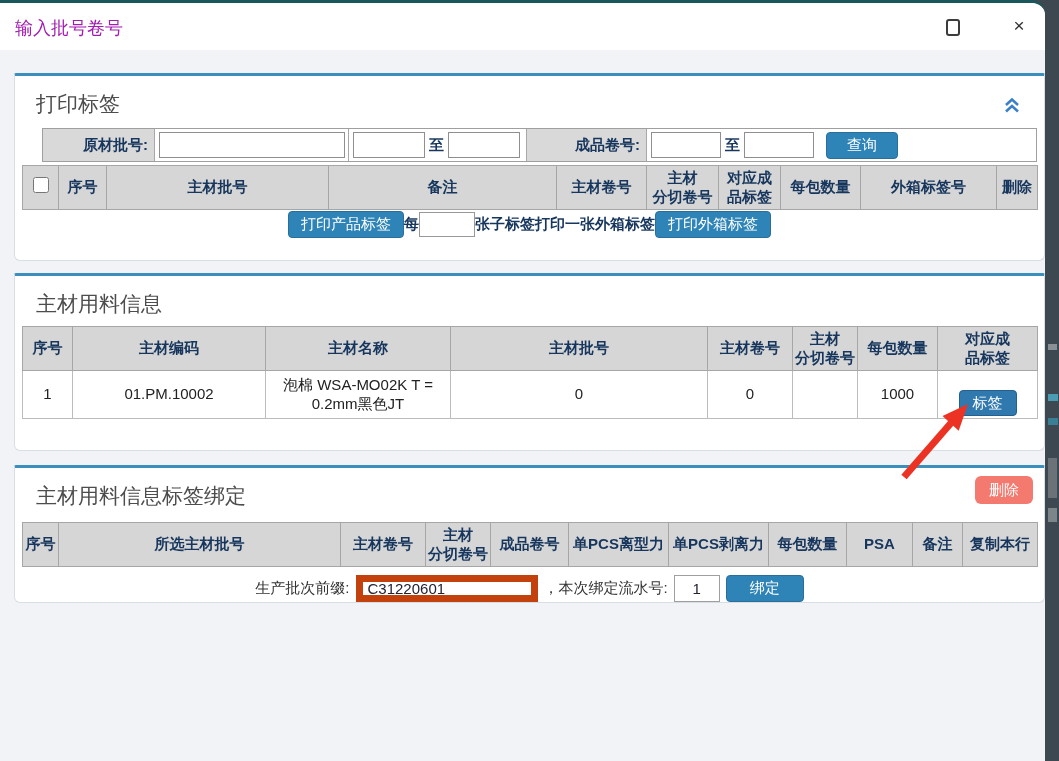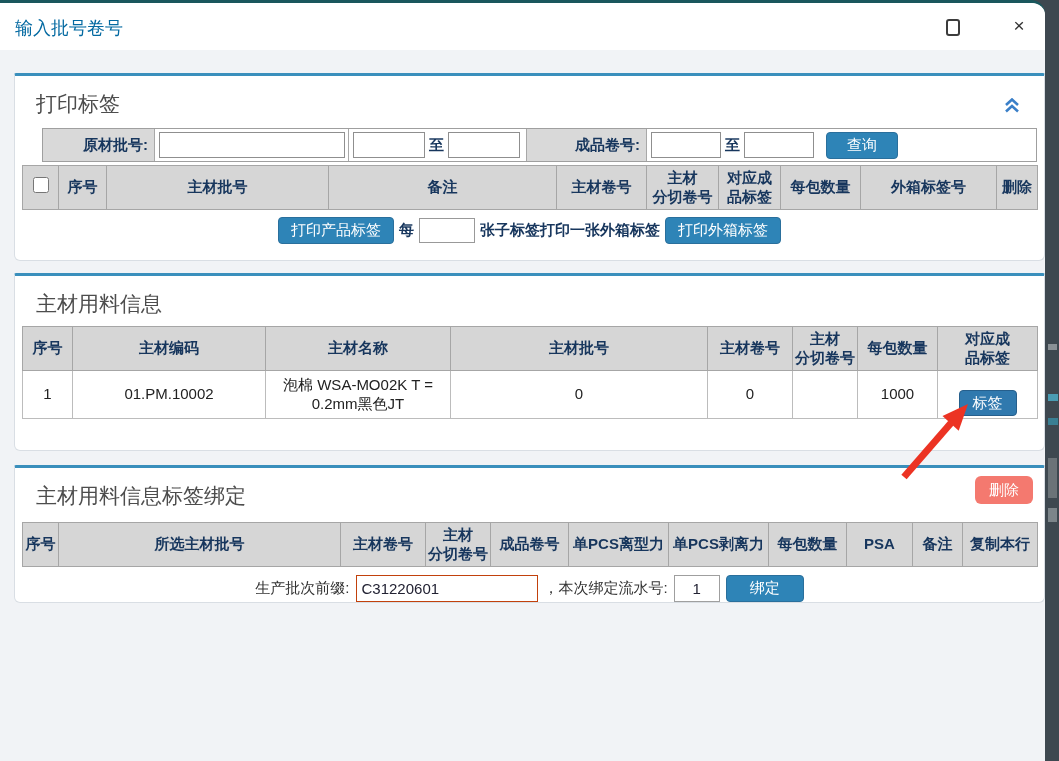--- a/index.html
+++ b/index.html
@@ -10,21 +10,21 @@
     position:relative;
     overflow:hidden;
   }
   .dialog {
     position:absolute; left:0; top:0; width:1045px; height:761px;
     background:#ffffff;
     border-top:3px solid #1a575d;
     border-top-right-radius:14px;
   }
   .titlebar { position:relative; height:47px; background:#fff; border-top-right-radius:14px; }
-  .window-title { position:absolute; left:15px; top:13px; font-size:18px; color:#0369a1; }
+  .window-title { position:absolute; left:15px; top:13px; font-size:18px; color:#a21caf; }
   .btn-max {
     position:absolute; left:946px; top:16px; width:14px; height:17px;
     border:2px solid #3c3c3c; border-radius:3px; background:transparent; cursor:pointer;
   }
   .btn-close {
     position:absolute; left:1008px; top:12px; width:22px; height:22px;
     font-size:19px; color:#333; text-align:center; line-height:22px; cursor:pointer;
   }
   .content { position:absolute; left:0; top:47px; width:1045px; height:714px; background:#f1f3f6; }
 
@@ -69,29 +69,29 @@
     background:#d6d6d6; color:#17365d; font-weight:bold; font-size:15px;
     border:1px solid #a6a6a6; height:44px; text-align:center;
     white-space:pre-line; line-height:1.25; padding:0 2px;
   }
   td {
     border:1px solid #bcbcbc; height:48px; text-align:center;
     font-size:15px; color:#222; background:#fff; line-height:1.25; padding:0 4px;
   }
   .hdr-checkbox { width:16px; height:16px; }
 
-  .print-btn-row { display:flex; justify-content:center; align-items:center; margin-top:7px; gap:5px; }
+  .print-btn-row { display:flex; justify-content:center; align-items:center; margin-top:1px; }
   .print-btn-row .mid-text { color:#17365d; font-weight:bold; font-size:15px; }
   .print-btn-row input { width:56px; height:25px; border:1px solid #999; font-size:14px; padding:0 4px; }
 
   .delete-btn { position:absolute; right:11px; top:8px; }
 
   .bind-row { display:flex; justify-content:center; align-items:center; margin-top:8px; gap:6px; }
   .bind-row .bind-label { font-size:15px; color:#333; }
-  .bind-row .prefix-input { width:182px; height:27px; border:1px solid #c2410c; font-size:15px; padding:0 5px; color:#223; }
+  .bind-row .prefix-input { width:182px; height:27px; border:7px solid #c2410c; font-size:15px; padding:0 5px; color:#223; }
   .bind-row .serial-input { width:46px; height:27px; border:1px solid #9f9f9f; font-size:15px; text-align:center; color:#223; }
 
   .label-cell-btn { background:#3079ae; border:1px solid #265f8c; color:#fff; border-radius:4px; font-size:15px; height:26px; padding:0 13px; cursor:pointer; font-family:Liberation Mono, monospace;margin-top:17px; }
 
   .arrow-overlay { position:absolute; left:0; top:0; pointer-events:none; z-index:50; }
 
   .side-strip { position:absolute; right:0; top:0; width:14px; height:761px; background:#3e4850; }
   .speck { position:absolute; }
 </style>
 </head>

